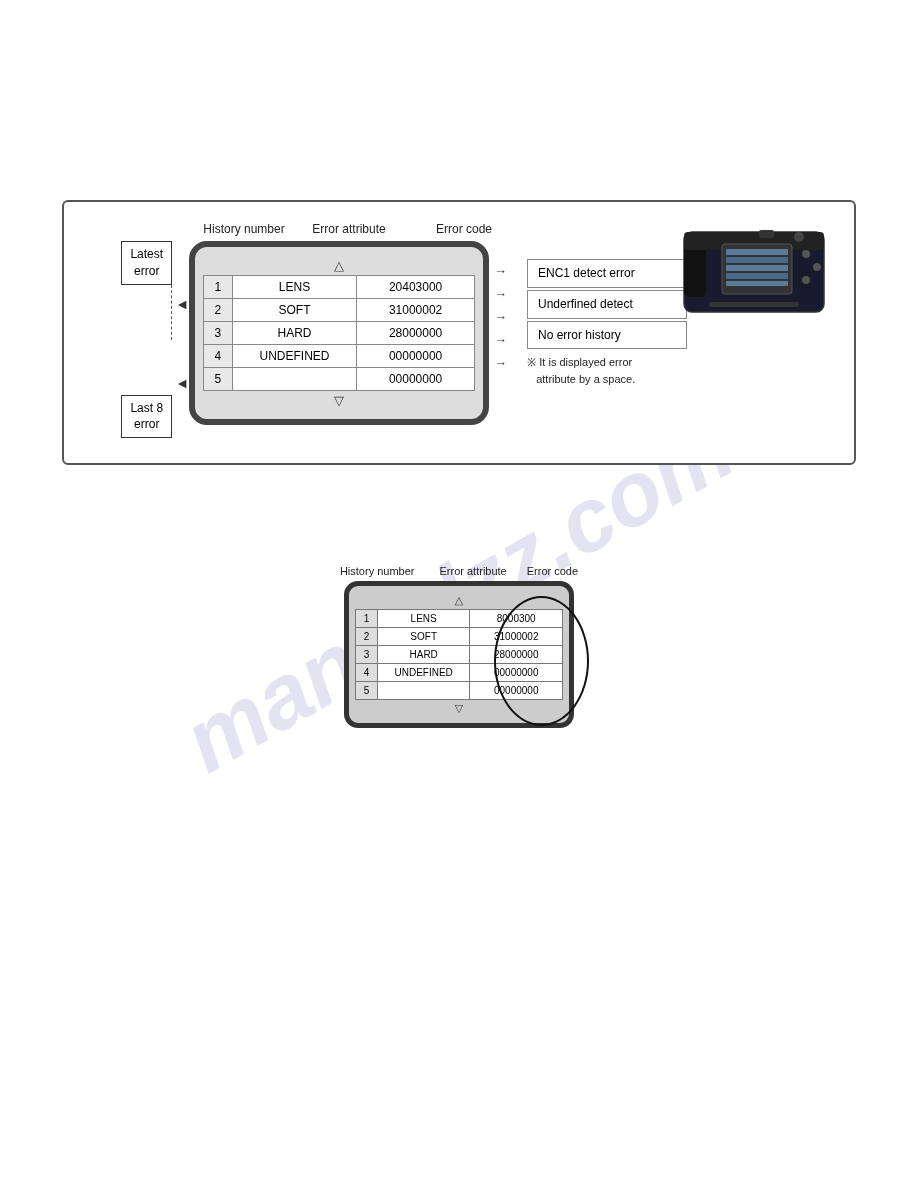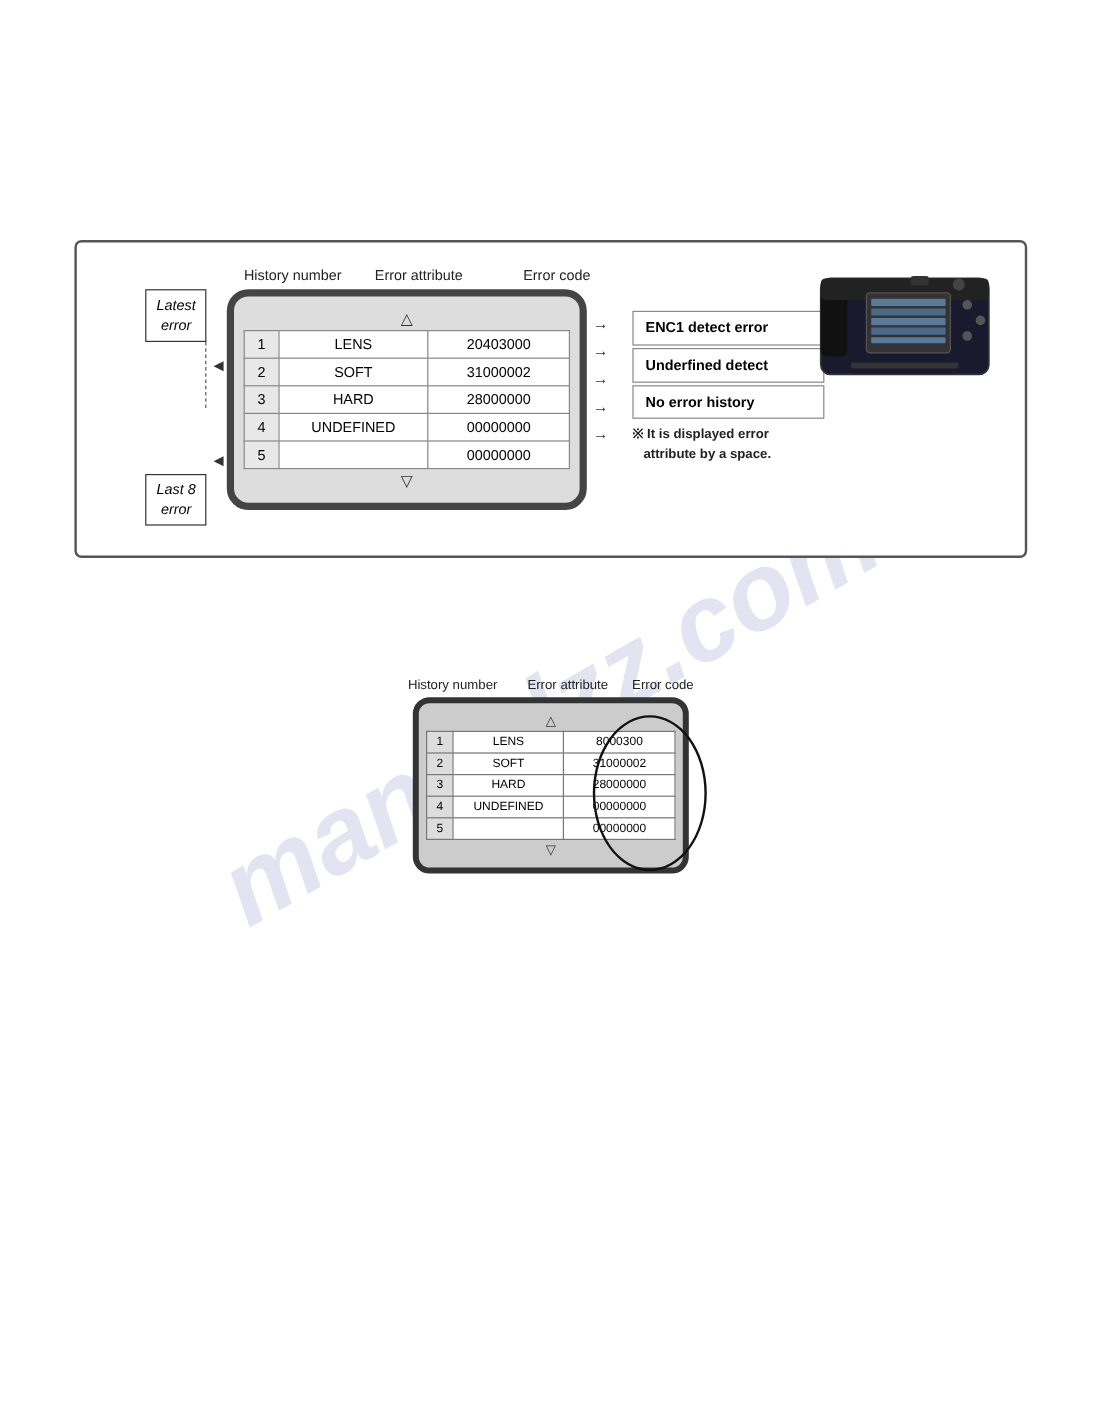--- a/index.html
+++ b/index.html
@@ -170,21 +170,20 @@
       color: #333;
       padding: 2px 0 3px 0;
     }
 
     
     .right-labels {
       display: flex;
       flex-direction: column;
       margin-left: 15px;
       gap: 0;
-      font-weight: bold;
     }
 
     .error-label-box {
       border: 1px solid #888;
       padding: 5px 10px;
       font-size: 12px;
       min-width: 160px;
       margin-bottom: 2px;
       background: #fff;
       line-height: 1.4;
@@ -277,21 +276,20 @@
       border-radius: 50%;
       pointer-events: none;
     }
 
     
     .left-arrow-section {
       display: flex;
       flex-direction: column;
       width: 100px;
       position: relative;
-      font-style: italic;
     }
 
     .dashed-vertical {
       border-left: 1.5px dashed #555;
       height: 55px;
       margin-left: auto;
       margin-right: 0;
       width: 1px;
     }
   </style>

